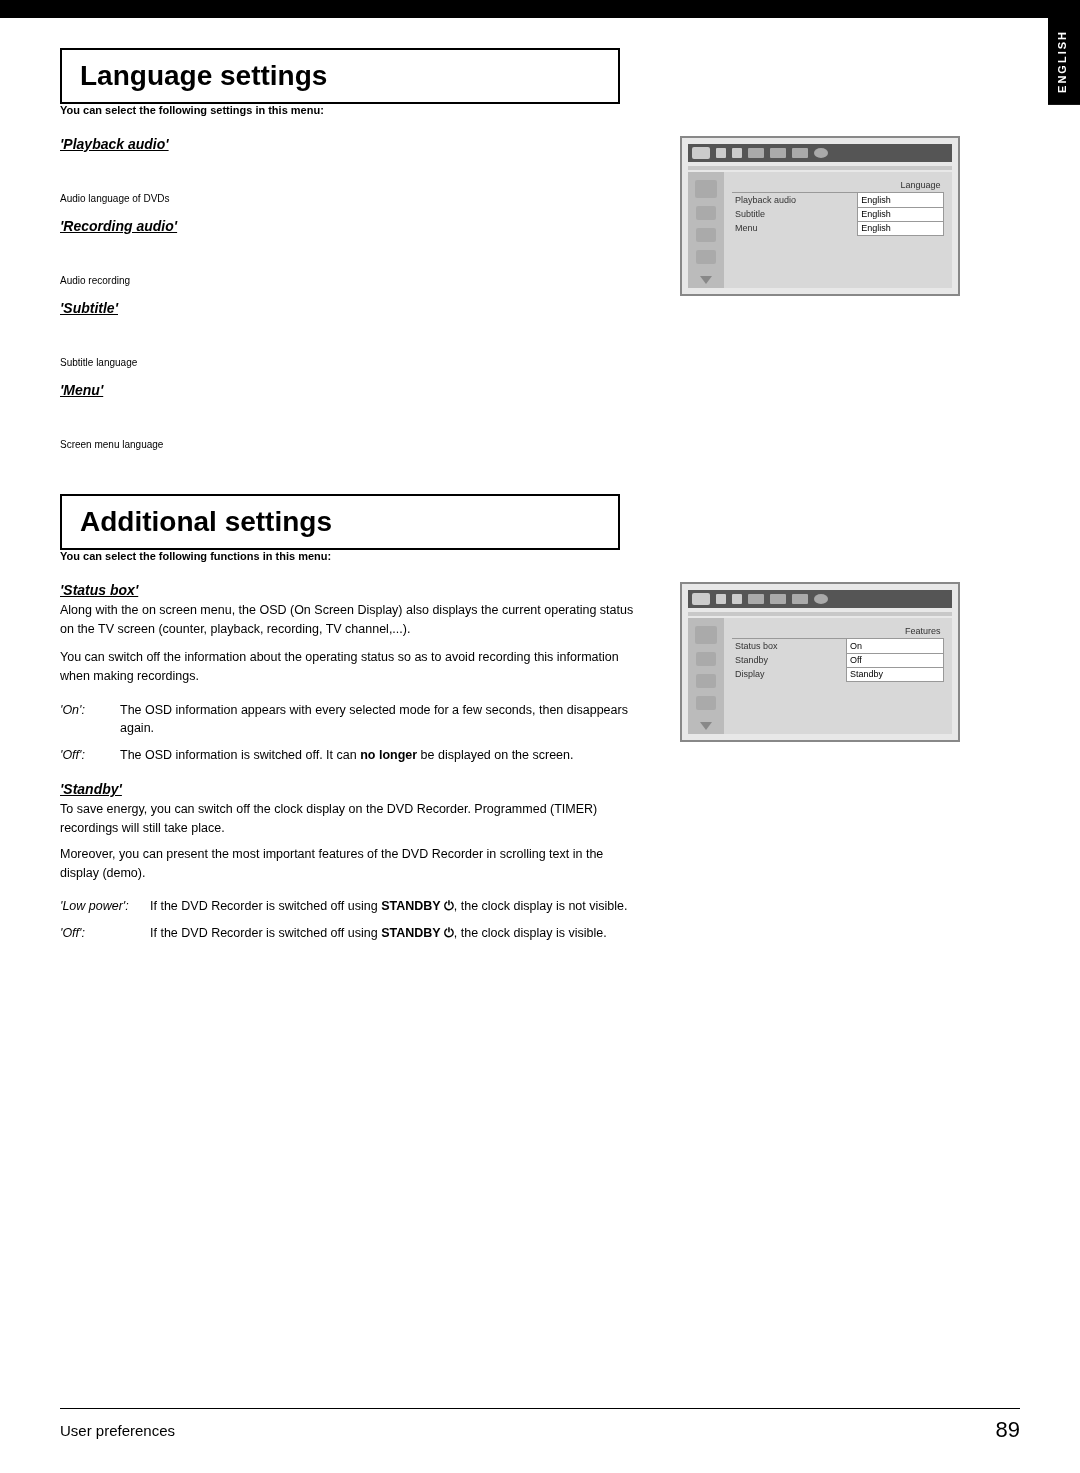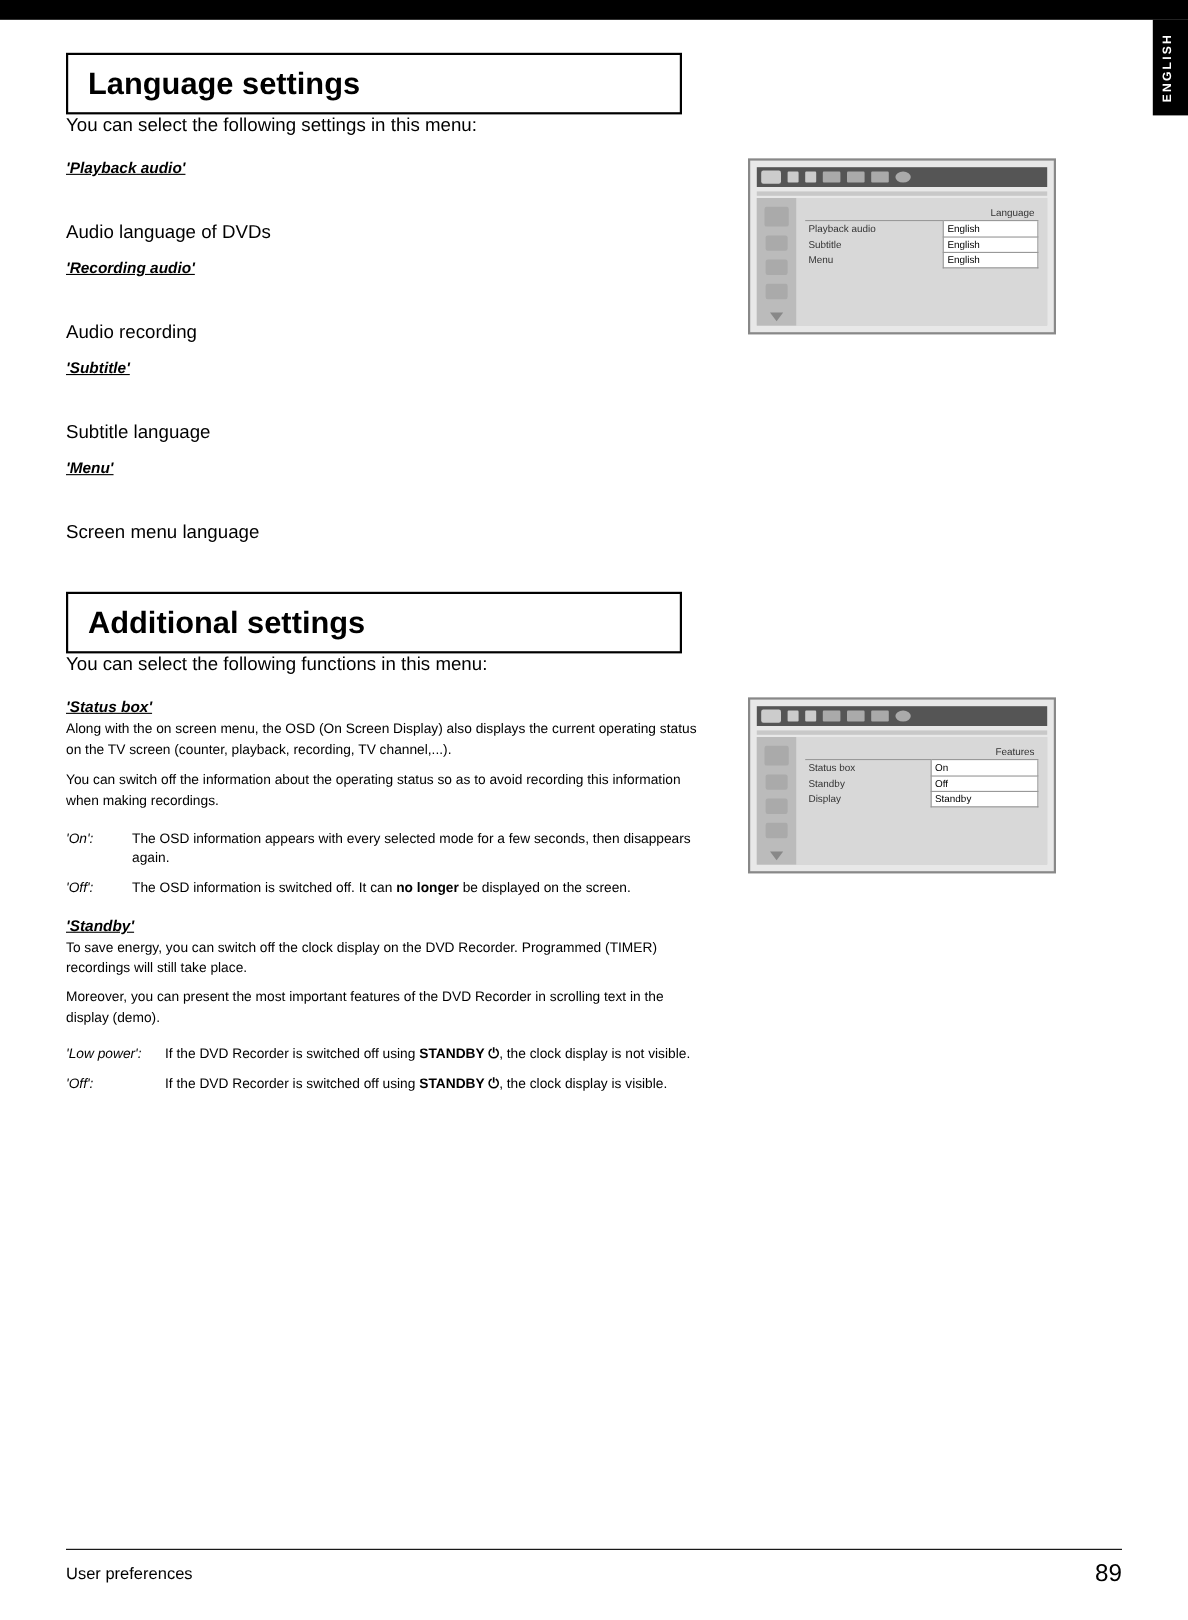--- a/index.html
+++ b/index.html
@@ -49,22 +49,23 @@
       display: inline-block;
       min-width: 560px;
     }
     .section-title-box h1 {
       font-size: 28px;
       font-weight: bold;
       font-family: Arial, Helvetica, sans-serif;
     }
 
     .section-intro {
-      font-size: 17px;
+      font-size: 11px;
       margin-bottom: 20px;
+      font-weight: bold;
     }
 
     
     .section-body {
       display: flex;
       gap: 40px;
       align-items: flex-start;
     }
 
     .section-left {
@@ -81,21 +82,21 @@
       margin-bottom: 14px;
     }
     .sub-item-title {
       font-size: 14px;
       font-weight: bold;
       font-style: italic;
       text-decoration: underline;
       margin-bottom: 3px;
     }
     .sub-item-desc {
-      font-size: 17px;
+      font-size: 10px;
       margin-top: 41px;
     }
 
     
     .screen-mockup {
       border: 2px solid #888;
       background: #e8e8e8;
       padding: 6px;
       width: 280px;
     }

